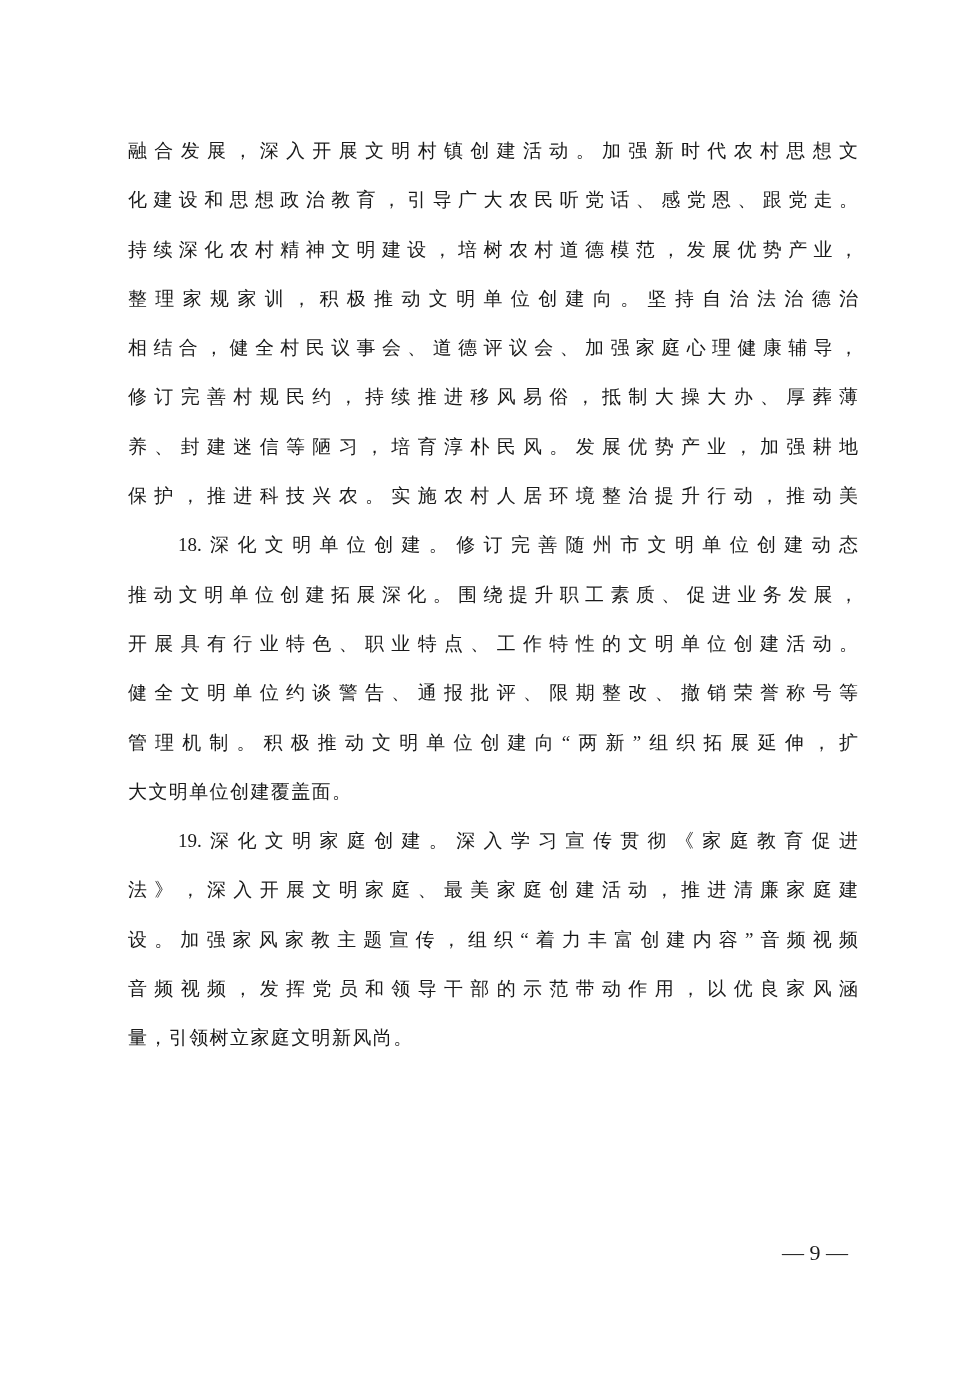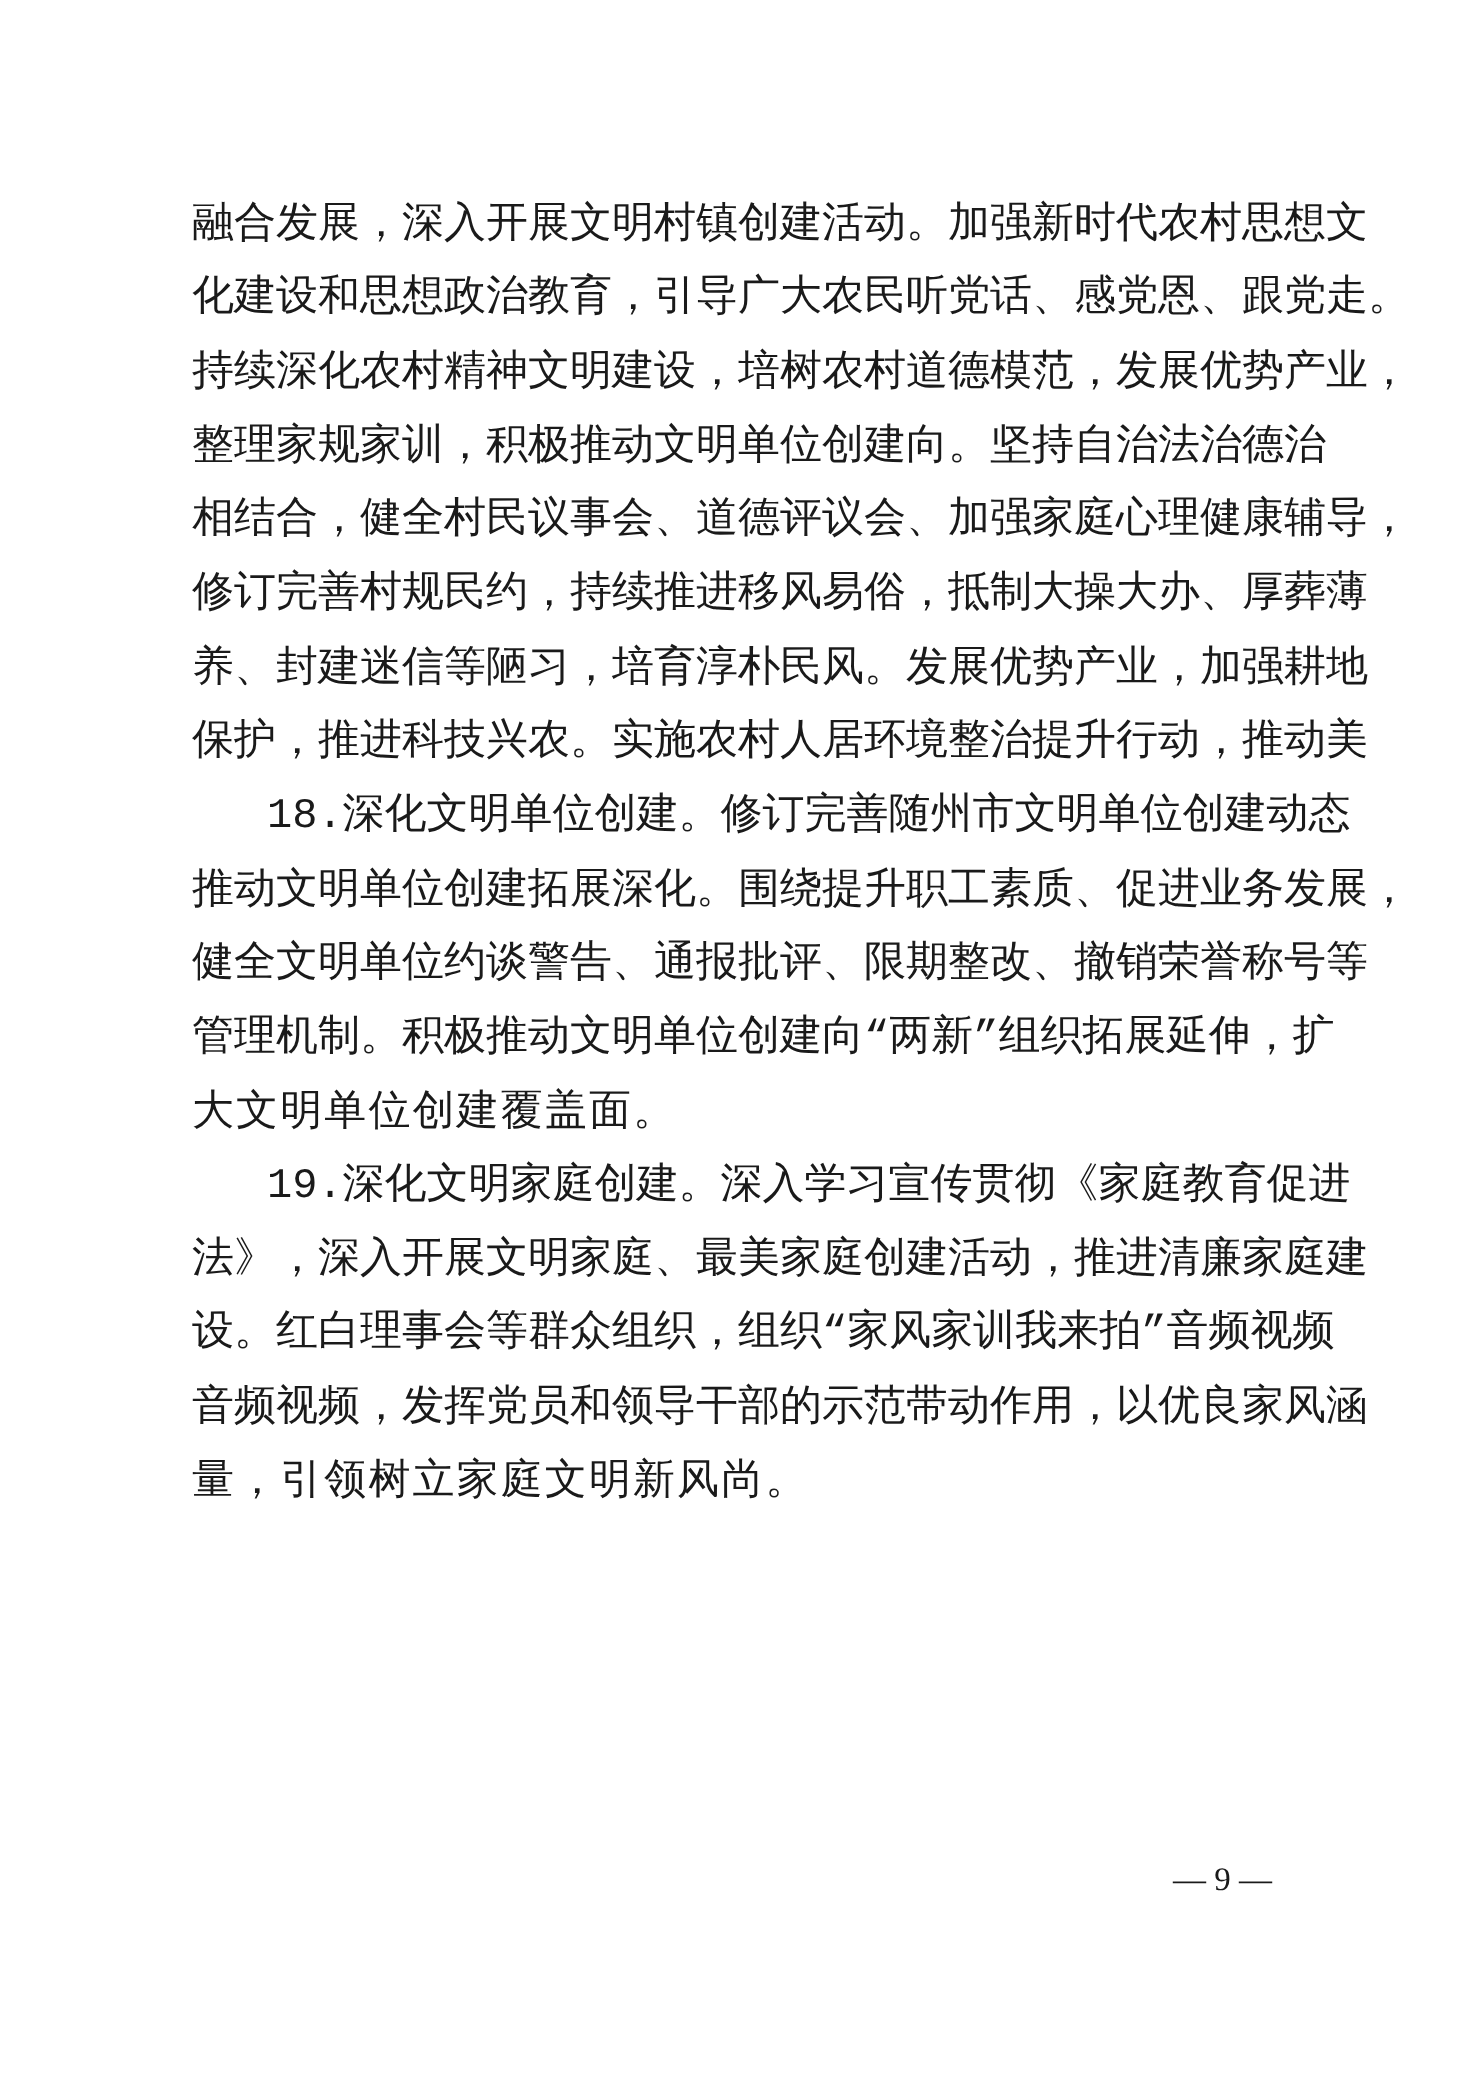--- a/index.html
+++ b/index.html
@@ -1,22 +1,22 @@
 <!DOCTYPE html>
 <html><head>
   <meta charset="utf-8">
   <style>
     html, body { margin: 0; padding: 0; background: #ffffff; }
     body { width: 980px; height: 1386px; position: relative; overflow: hidden; }
     .page { position: absolute; left: 0; top: 0; width: 980px; height: 1386px; background: #ffffff; }
     .text-block { position: absolute; left: 128px; top: 126px; width: 730px; }
     .line {
       height: 49.3px; line-height: 49.3px;
-      font-family: Liberation Mono, monospace;
-      font-size: 28px; color: #1a1a1a;
+      font-family: Liberation Serif, serif;
+      font-size: 19px; color: #1a1a1a;
       white-space: nowrap;
       text-align: justify; text-align-last: justify;
       letter-spacing: 0px;
     }
     .line.last { text-align-last: left; letter-spacing: 1.4px; }
     .line.indent { padding-left: 50px; }
     .page-number {
       position: absolute; left: 770px; top: 1240px; width: 90px; text-align: center;
       font-family: "Liberation Serif", "DejaVu Serif", serif; font-size: 22px; color: #1a1a1a;
     }
@@ -34,29 +34,30 @@
       <div class="line">整理家规家训，积极推动文明单位创建向。坚持自治法治德治</div>
       <div class="line">相结合，健全村民议事会、道德评议会、加强家庭心理健康辅导，</div>
       <div class="line">修订完善村规民约，持续推进移风易俗，抵制大操大办、厚葬薄</div>
       <div class="line">养、封建迷信等陋习，培育淳朴民风。发展优势产业，加强耕地</div>
       <div class="line">保护，推进科技兴农。实施农村人居环境整治提升行动，推动美</div>
     </div>
 
     <div>
       <div class="line indent">18.深化文明单位创建。修订完善随州市文明单位创建动态</div>
       <div class="line">推动文明单位创建拓展深化。围绕提升职工素质、促进业务发展，</div>
+      <div class="line">开展具有行业特色、职业特点、工作特性的文明单位创建活动。</div>
       <div class="line">健全文明单位约谈警告、通报批评、限期整改、撤销荣誉称号等</div>
       <div class="line">管理机制。积极推动文明单位创建向“两新”组织拓展延伸，扩</div>
       <div class="line last">大文明单位创建覆盖面。</div>
     </div>
 
     <div>
       <div class="line indent">19.深化文明家庭创建。深入学习宣传贯彻《家庭教育促进</div>
       <div class="line">法》，深入开展文明家庭、最美家庭创建活动，推进清廉家庭建</div>
-      <div class="line">设。红白理事会等群众组织，组织“家风家训我来拍”音频视频</div>
+      <div class="line">设。加强家风家教主题宣传，组织“着力丰富创建内容”音频视频</div>
       <div class="line">音频视频，发挥党员和领导干部的示范带动作用，以优良家风涵</div>
       <div class="line last">量，引领树立家庭文明新风尚。</div>
     </div>
 
   </div>
 
   <div class="page-number">— 9 —</div>
 </div>
 
 </body></html>

